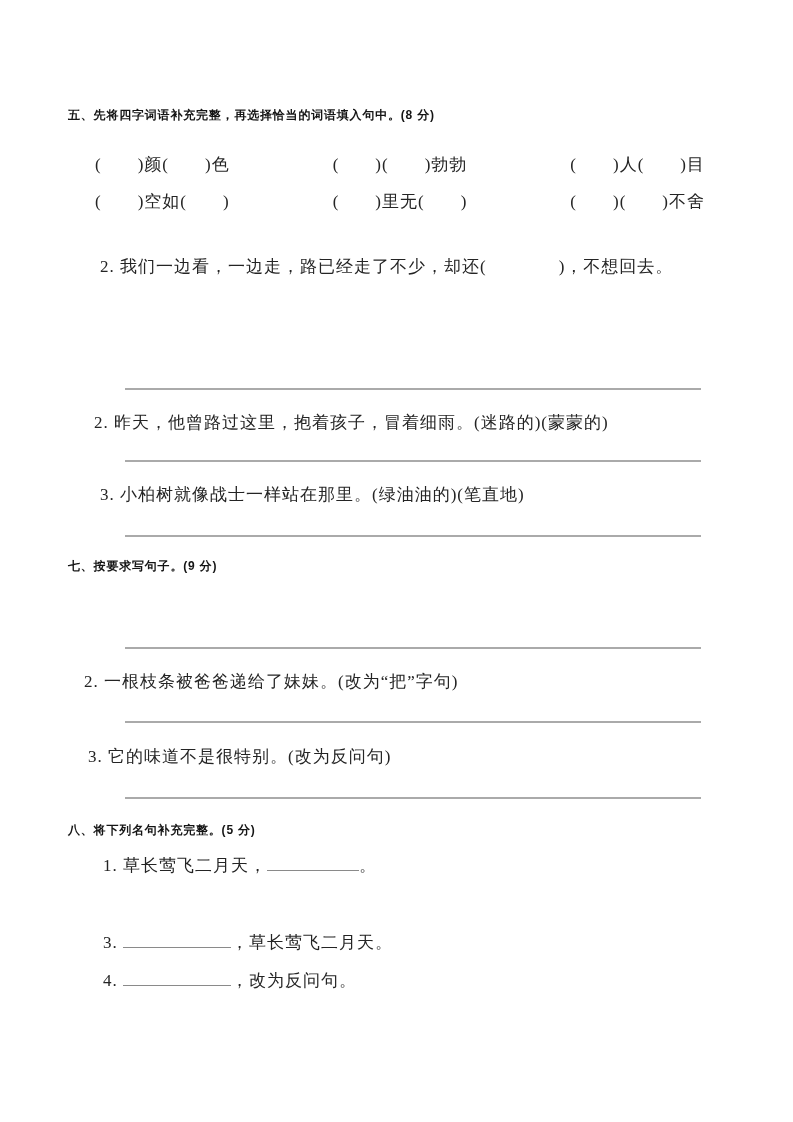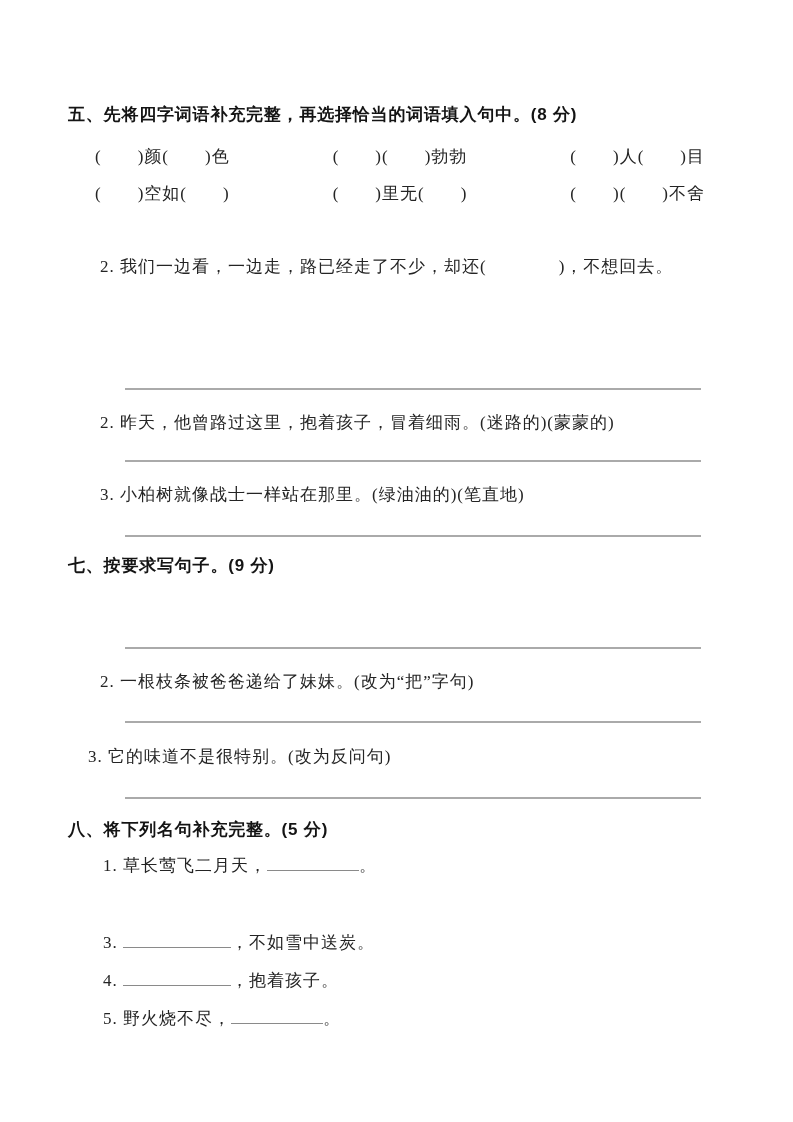--- a/index.html
+++ b/index.html
@@ -13,41 +13,41 @@
     font-family: "Liberation Serif", "DejaVu Serif", serif;
     color: #242424;
     font-size: 17px;
   }
   .sec-title {
     position: absolute;
     left: 68px;
     white-space: nowrap;
     font-family: "Liberation Sans", "DejaVu Sans", sans-serif;
     font-weight: 700;
-    font-size: 17px;
+    font-size: 12px;
     color: #141414;
     letter-spacing: 0.8px;
     line-height: 22px;
   }
   .tline {
     position: absolute;
     white-space: nowrap;
     letter-spacing: 1px;
     line-height: 22px;
   }
   .idiom-row {
     position: absolute;
     left: 95px;
     width: 610px;
     display: flex;
     justify-content: space-between;
     letter-spacing: 1px;
     line-height: 22px;
   }
-  .idiom-slot { white-space: nowrap; }
+  .idiom-slot { white-space: nowrap; margin-top: 8px; }
   .rule {
     position: absolute;
     left: 125px;
     width: 576px;
     height: 0;
     border-top: 2px solid #aaaaaa;
   }
   .blank {
     display: inline-block;
     vertical-align: baseline;
@@ -73,44 +73,41 @@
     <span class="idiom-slot">(　　)空如(　　)</span>
     <span class="idiom-slot">(　　)里无(　　)</span>
     <span class="idiom-slot">(　　)(　　)不舍</span>
   </div>
 
   <div class="tline" style="top:256px; left:100px">2. 我们一边看，一边走，路已经走了不少，却还(　　　　)，不想回去。</div>
 
 
   <div class="rule" style="top:388px"></div>
 
-  <div class="tline" style="top:412px; left:100px">2. 昨天，他曾路过这里，抱着孩子，冒着细雨。(迷路的)(蒙蒙的)</div>
+  <div class="tline" style="top:412px; left:94px">2. 昨天，他曾路过这里，抱着孩子，冒着细雨。(迷路的)(蒙蒙的)</div>
   <div class="rule" style="top:460px"></div>
 
   <div class="tline" style="top:484px; left:100px">3. 小柏树就像战士一样站在那里。(绿油油的)(笔直地)</div>
   <div class="rule" style="top:535px"></div>
 
   <div class="sec-title" style="top:555px">七、按要求写句子。(9 分)</div>
 
   <div class="rule" style="top:647px"></div>
 
-  <div class="tline" style="top:671px; left:100px">2. 一根枝条被爸爸递给了妹妹。(改为“把”字句)</div>
+  <div class="tline" style="top:671px; left:84px">2. 一根枝条被爸爸递给了妹妹。(改为“把”字句)</div>
   <div class="rule" style="top:721px"></div>
 
   <div class="tline" style="top:746px; left:88px">3. 它的味道不是很特别。(改为反问句)</div>
   <div class="rule" style="top:797px"></div>
 
   <div class="sec-title" style="top:819px">八、将下列名句补充完整。(5 分)</div>
 
   <div class="tline" style="top:855px; left:103px">
     <span>1. 草长莺飞二月天，</span><span class="blank blank-a"></span><span>。</span>
   </div>
   <div class="tline" style="top:932px; left:103px">
-    <span>3. </span><span class="blank blank-b"></span><span>，不如雪中送炭。</span>
+    <span>3. </span><span class="blank blank-b"></span><span>，草长莺飞二月天。</span>
   </div>
   <div class="tline" style="top:970px; left:103px">
-    <span>4. </span><span class="blank blank-b"></span><span>，抱着孩子。</span>
-  </div>
-  <div class="tline" style="top:1008px; left:103px">
-    <span>5. 野火烧不尽，</span><span class="blank blank-a"></span><span>。</span>
+    <span>4. </span><span class="blank blank-b"></span><span>，改为反问句。</span>
   </div>
 
 </div>
 
 </body></html>

